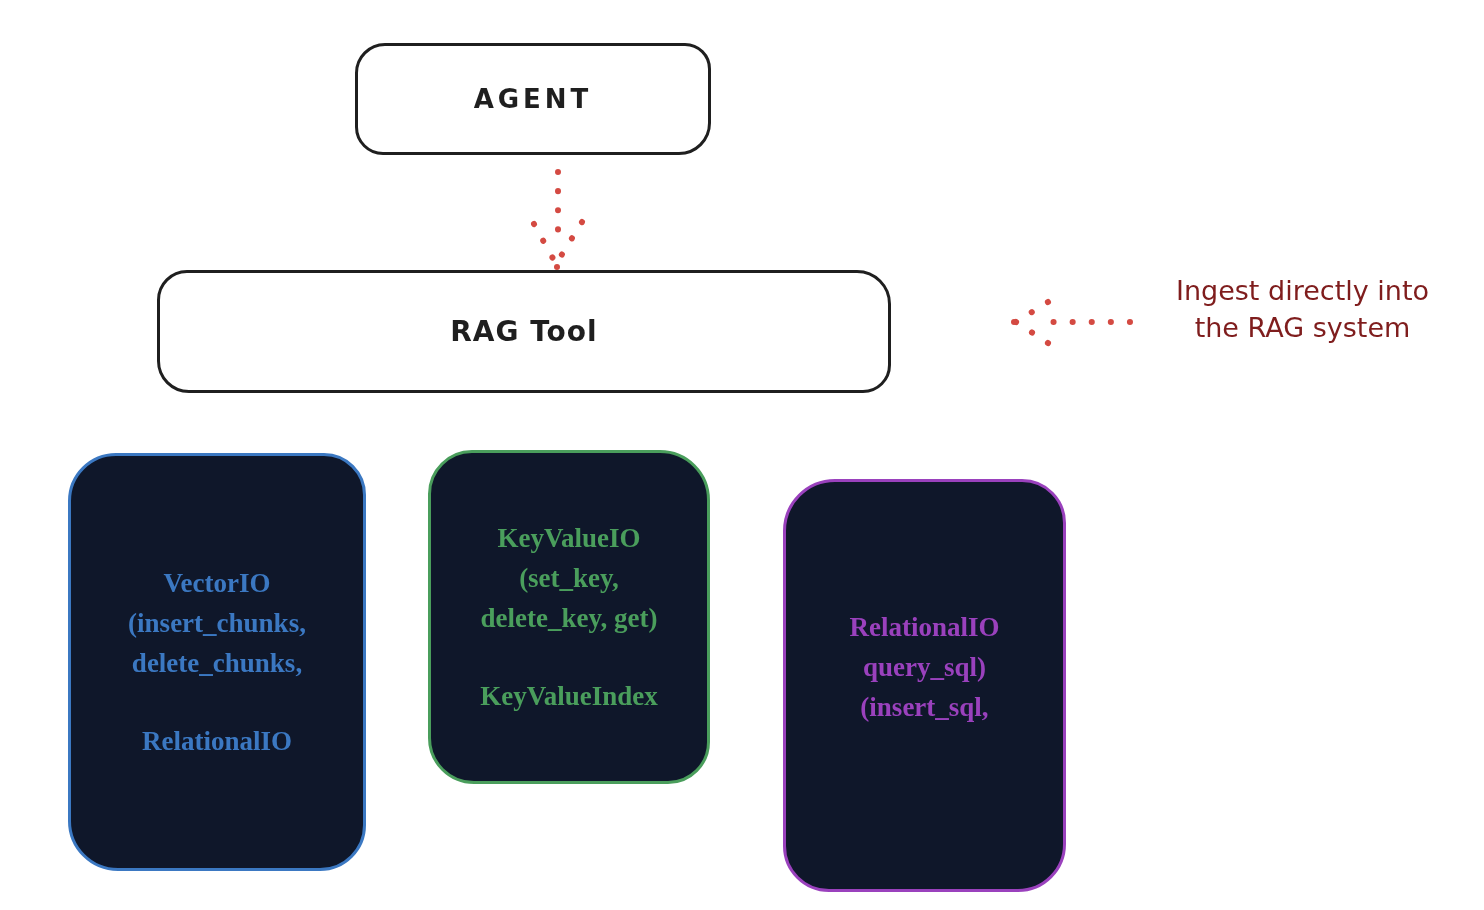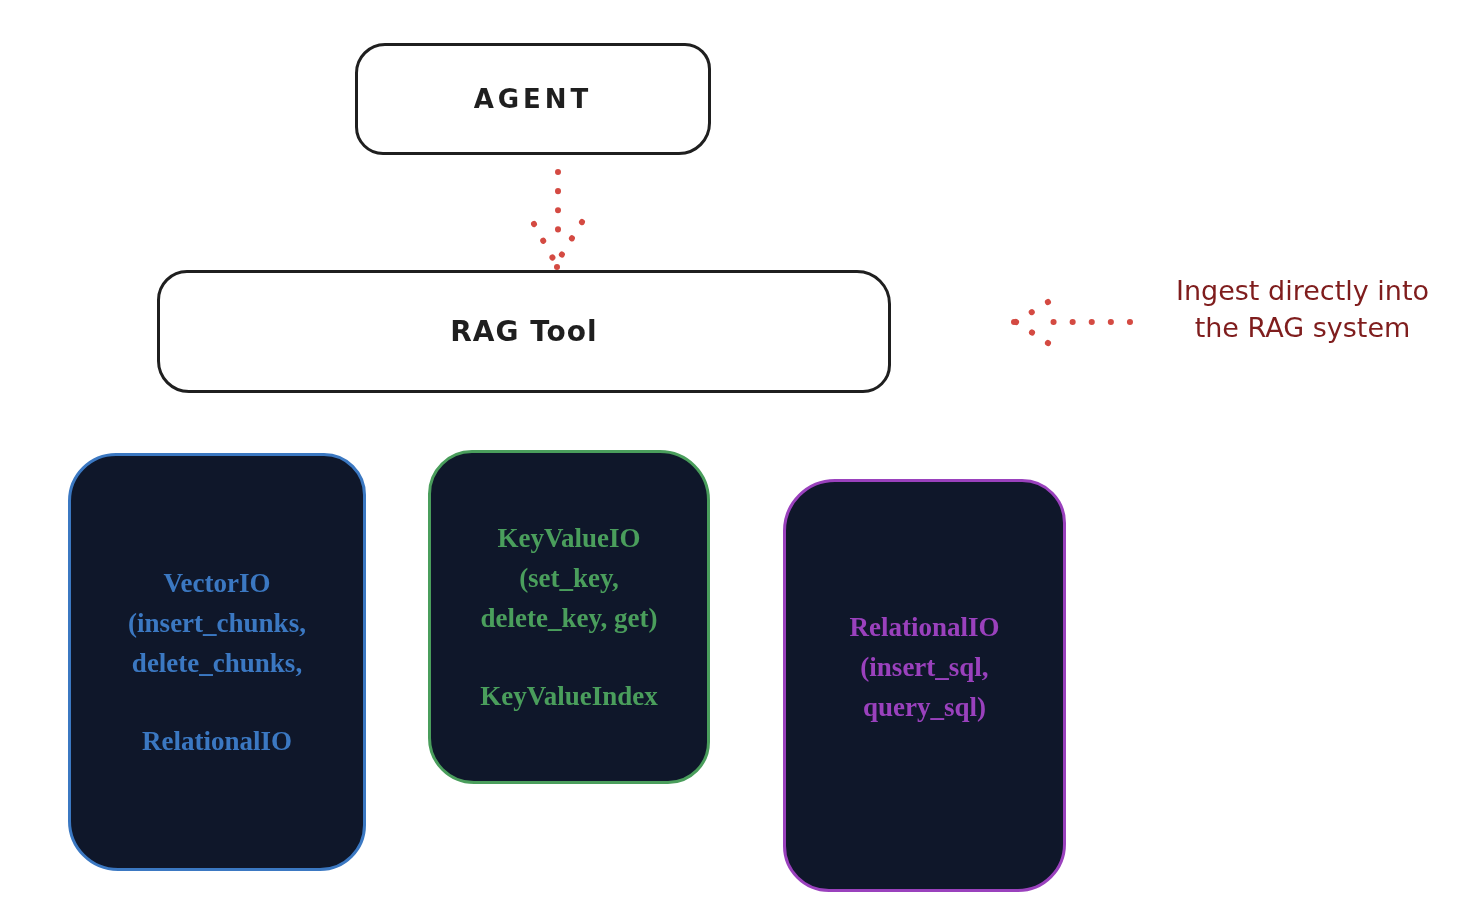--- a/index.html
+++ b/index.html
@@ -155,19 +155,19 @@
       <div>(set_key,</div>
       <div>delete_key, get)</div>
     </div>
     <div class="node-spacer"></div>
     <div>KeyValueIndex</div>
   </div>
 
   <div class="node node-purple">
     <div>
       <div>RelationalIO</div>
+      <div>query_sql)</div>
       <div>(insert_sql,</div>
-      <div>query_sql)</div>
     </div>
     <div class="node-spacer"></div>
   </div>
 
 </div>
 
 </body></html>

